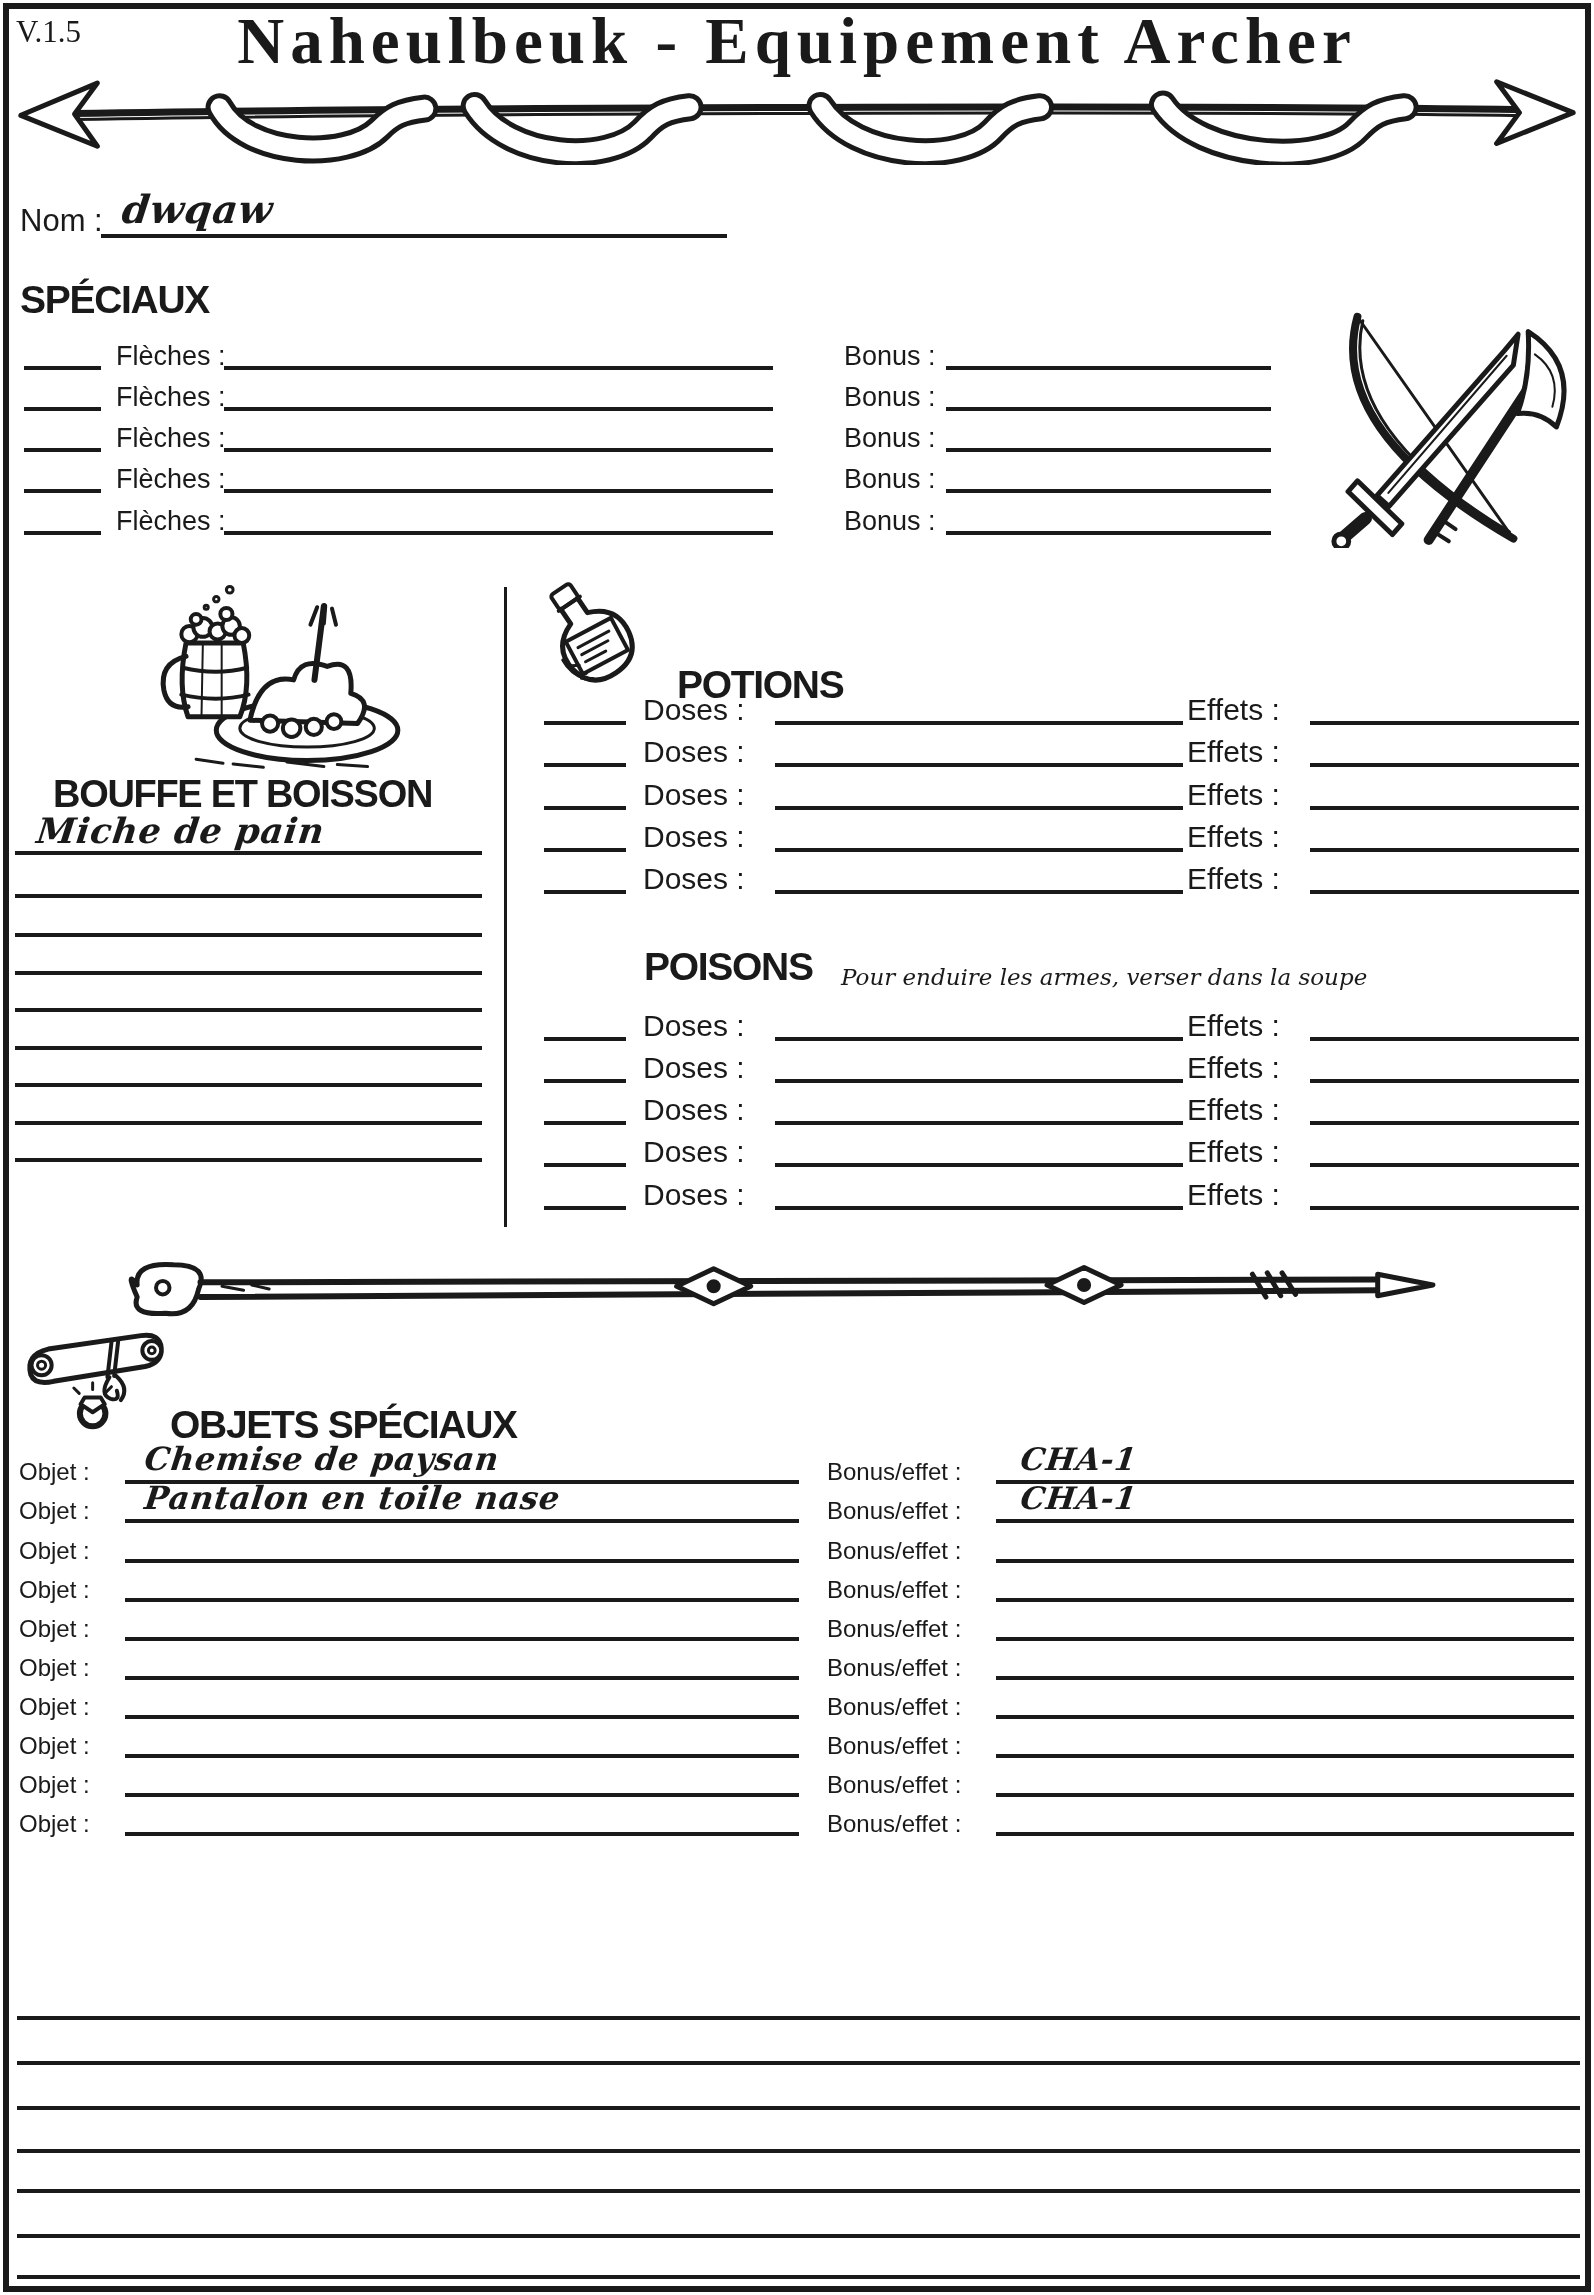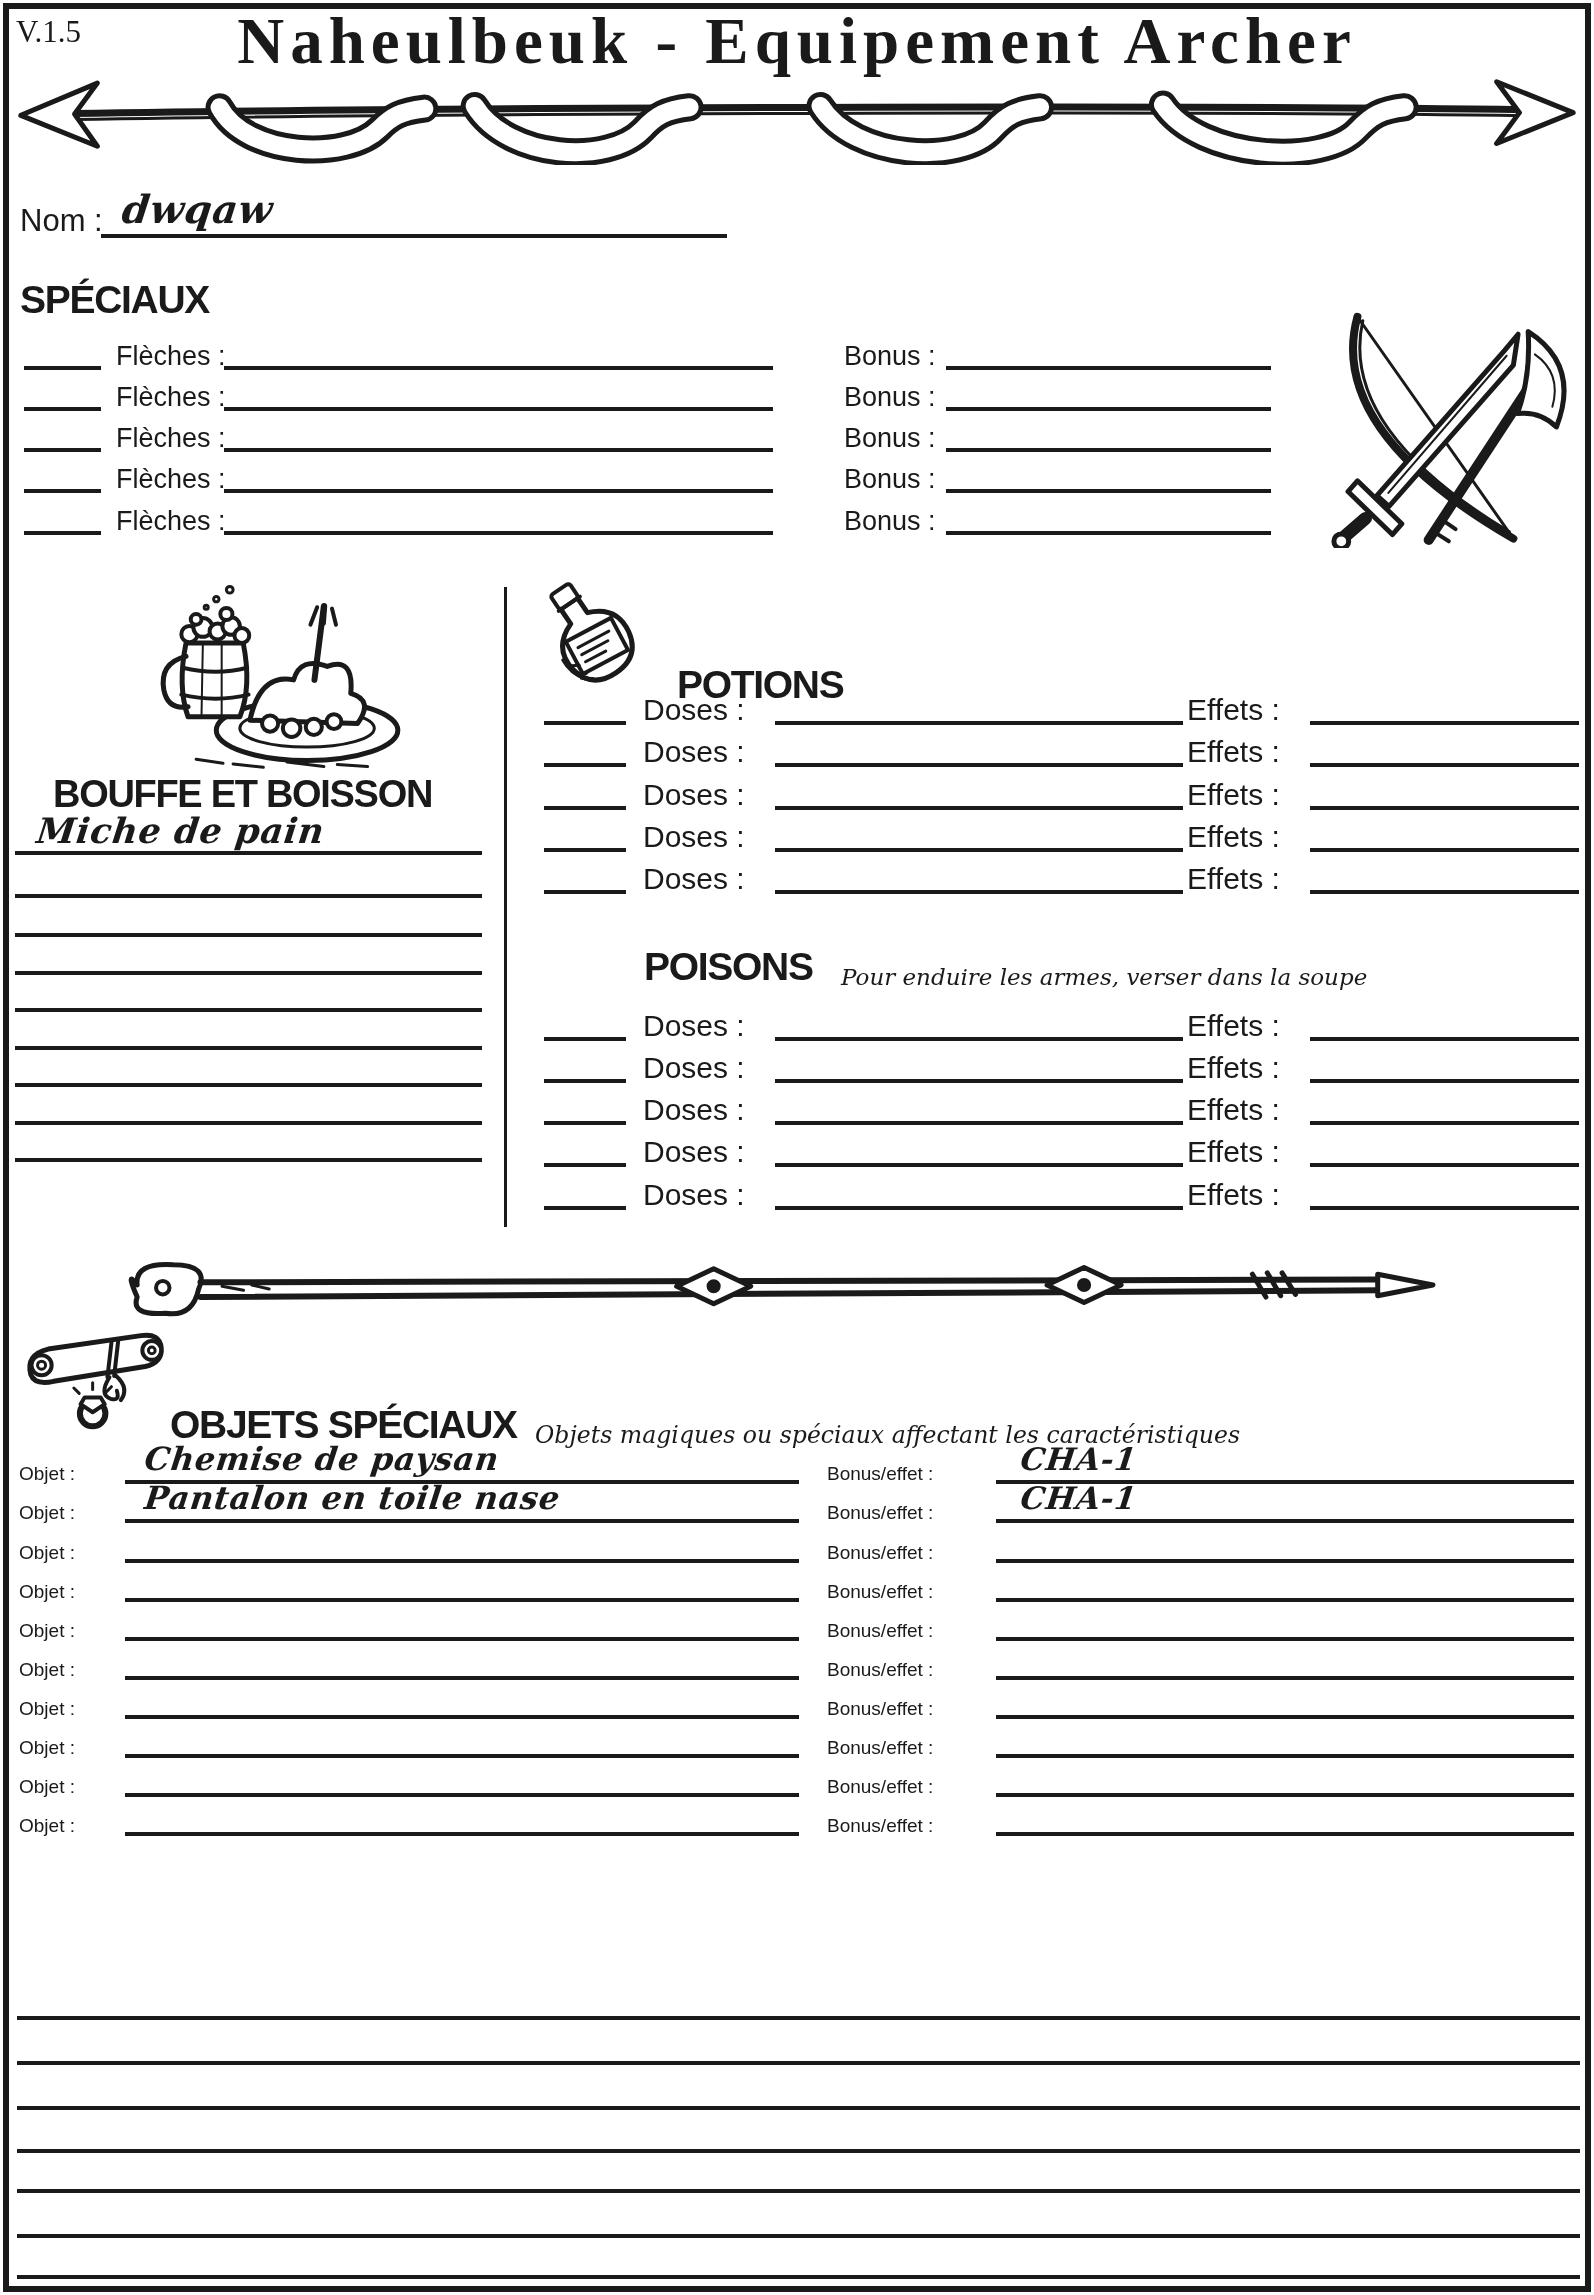--- a/index.html
+++ b/index.html
@@ -15,21 +15,21 @@
     font-family:"Liberation Serif", serif; font-weight:bold; font-size:65px;
     letter-spacing:6px; white-space:nowrap;
   }
   .version { position:absolute; left:16px; top:13.5px; font-size:31px; font-family:"Liberation Serif", serif; }
   .hsec {
     position:absolute; font-family:"Liberation Sans", sans-serif; font-weight:bold;
     letter-spacing:-1.3px; white-space:nowrap; line-height:1;
   }
   .sub { position:absolute; font-style:italic; font-family:"DejaVu Serif", serif; white-space:nowrap; line-height:1.1; }
   .lbl { font-family:Liberation Sans, sans-serif; white-space:nowrap; line-height:1.05; }
-  .l40 { font-size:27px; } .l42 { font-size:19px; } .l44 { font-size:30px; } .l46 { font-size:31px; }
+  .l40 { font-size:27px; } .l42 { font-size:24px; } .l44 { font-size:30px; } .l46 { font-size:31px; }
   .r { position:absolute; left:0; width:1594px; height:43px; }
   .r > * { position:absolute; bottom:0; }
   .ln { height:0; border-bottom:4px solid var(--ink); }
   .hand {
     position:absolute; bottom:5.4px; left:12px; font-family:"DejaVu Serif", serif;
     font-style:italic; font-weight:bold; transform:skewX(-7deg); transform-origin:left bottom;
     white-space:nowrap; letter-spacing:0.7px; display:inline-block; line-height:1;
   }
   .bf { position:absolute; left:15px; width:467px; height:0; border-bottom:4px solid var(--ink); }
   .bt { position:absolute; left:17px; width:1563px; height:0; border-bottom:4.7px solid var(--ink); }
@@ -397,21 +397,20 @@
       <circle cx="208" cy="42" r="5" stroke-width="3"></circle>
       <path d="M148,30 L142,82 M158,28 L152,80" stroke-width="4"></path>
       <path d="M145,82 q-16,26 2,32 q14,4 9,-12 M155,80 q20,18 7,36" stroke-width="4"></path>
       <circle cx="120" cy="136" r="19" stroke-width="6"></circle>
       <polygon points="108,112 132,112 138,122 120,134 102,122" fill="#ffffff" stroke-width="4"></polygon>
       <path d="M120,100 v-10 M100,106 l-8,-8 M140,104 l8,-8" stroke-width="3"></path>
     </g>
   </svg>
 
   <div class="hsec" style="left:170px; top:1405px; font-size:39px;">OBJETS SPÉCIAUX</div>
-  <div class="sub" style="left:535px; top:1423px; font-size:23.6px;">Objets magiques ou spéciaux affectant les caractéristiques</div>
 
   <div class="r" style="top:1441px;">
     <span class="lbl l42" style="left:19px;">Objet :</span>
     <div class="ln" style="left:125px; width:674px;">
         <span class="hand" style="font-size:32px; left:17.5px;">Chemise de paysan</span>
       </div>
     <span class="lbl l42" style="left:827px;">Bonus/effet :</span>
     <div class="ln" style="left:996px; width:578px;">
         <span class="hand" style="font-size:31px; left:23px;">CHA-1</span>
       </div>

